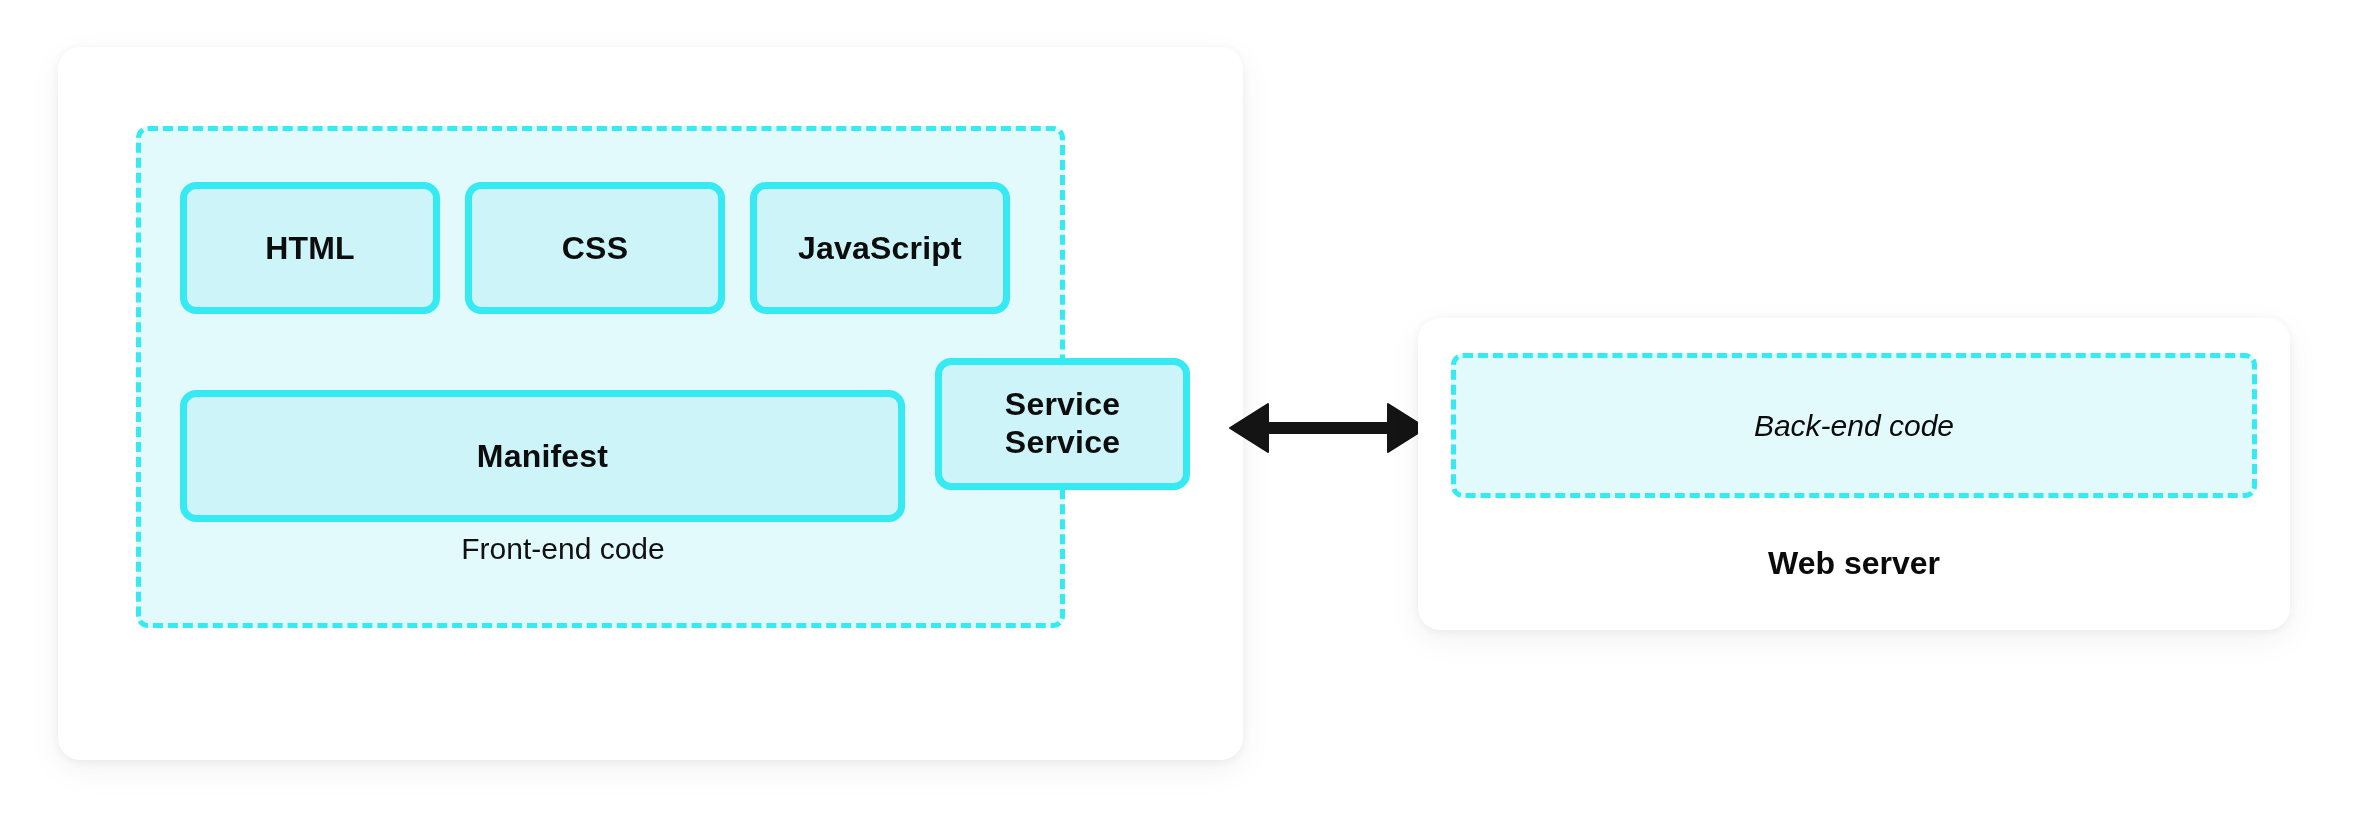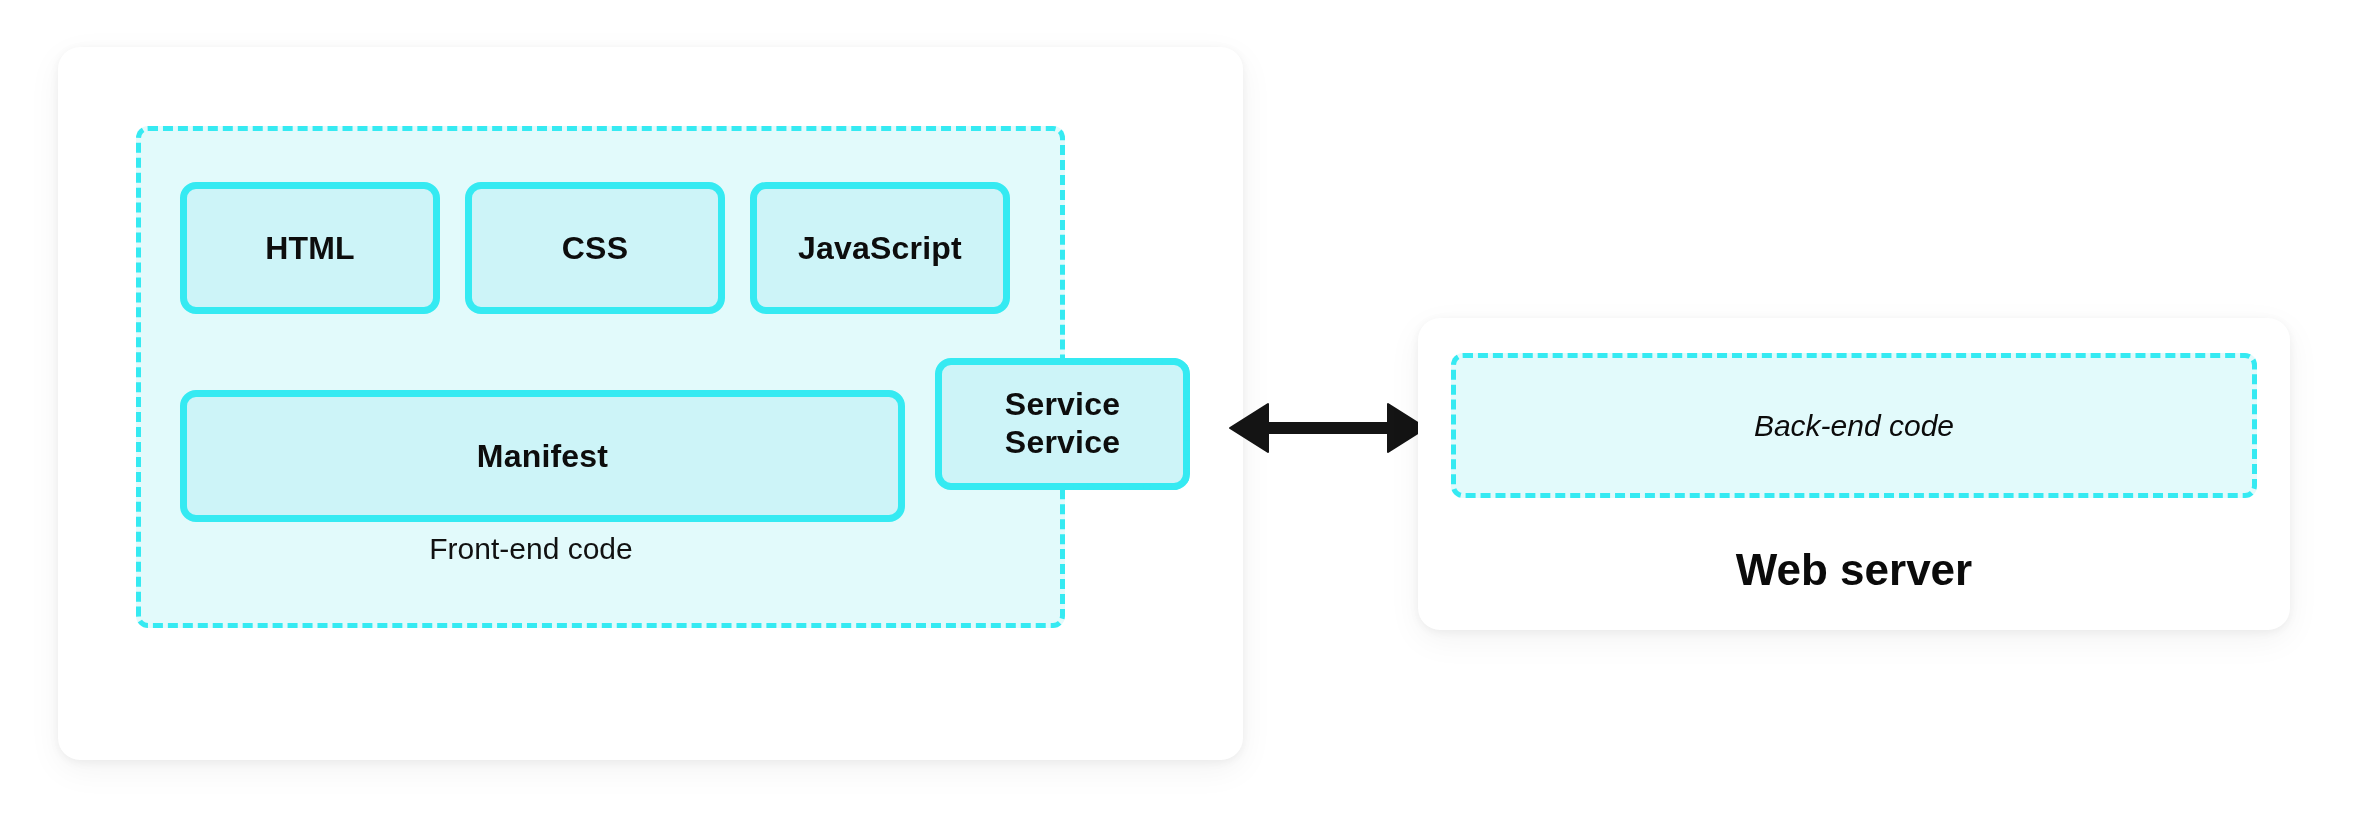--- a/index.html
+++ b/index.html
@@ -124,25 +124,26 @@
     position: absolute;
     font-size: 30px;
     color: #111111;
     text-align: center;
     white-space: nowrap;
   }
   #frontend-caption {
     left: 136px;
     top: 532px;
     width: 790px;
+    padding-left: 32px;
   }
   
   .card-caption {
     position: absolute;
-    font-size: 44px;
+    font-size: 32px;
     font-weight: bold;
     color: #0b0b0b;
     text-align: center;
     white-space: nowrap;
   }
   #device-caption {
     left: 136px;
     top: 668px;
     width: 929px;
   }

